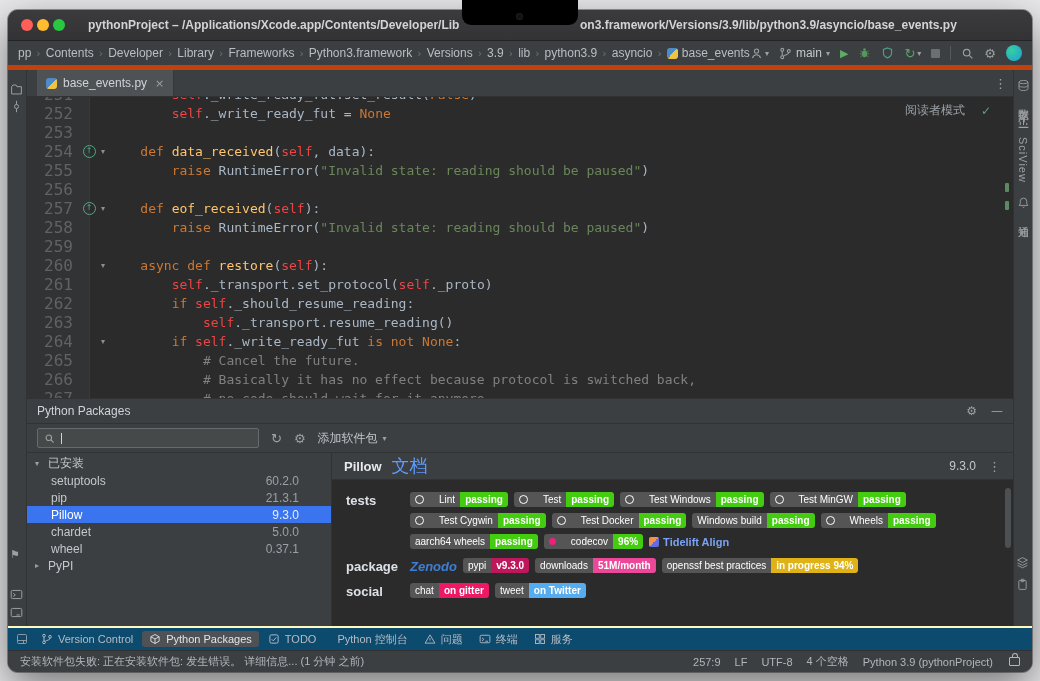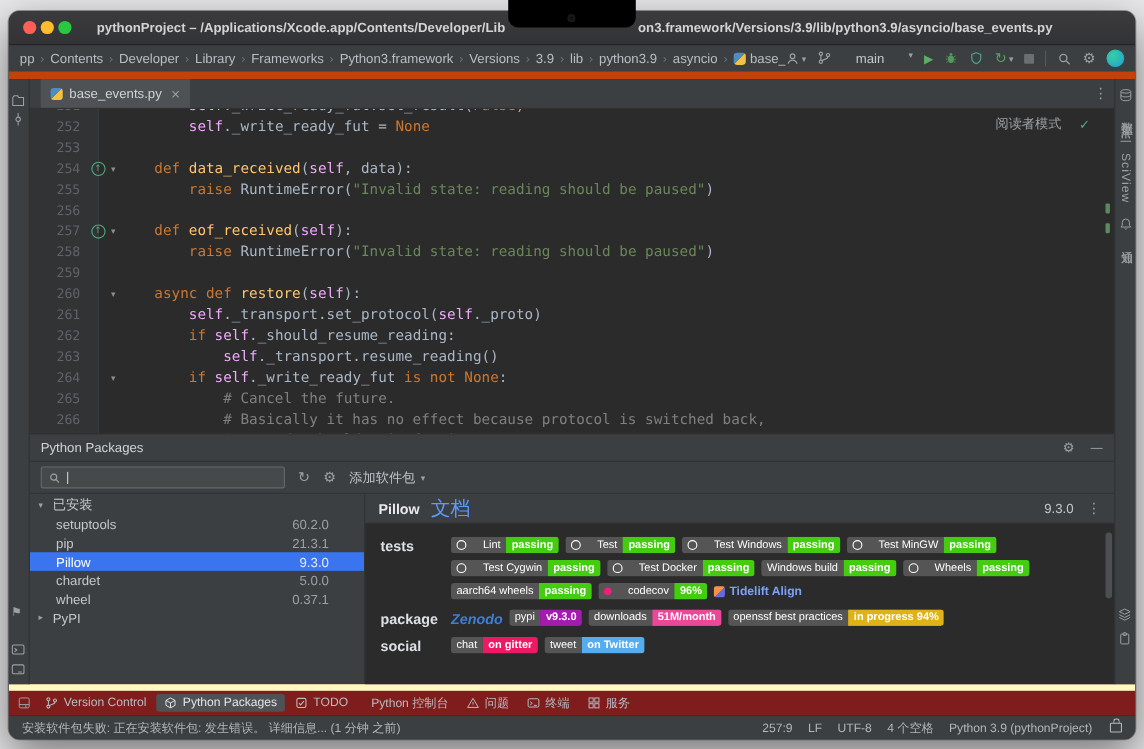--- a/index.html
+++ b/index.html
@@ -17,33 +17,33 @@
   .titlebar{height:30px;flex:0 0 auto;background:linear-gradient(#3b3b3d,#333335);
             border-bottom:1px solid #242426;position:relative;}
   .tl{position:absolute;top:9px;width:12px;height:12px;border-radius:50%;}
   .tl.red{left:13px;background:#ff5f57;}
   .tl.yellow{left:29px;background:#febc2e;}
   .tl.green{left:45px;background:#28c840;}
   .title-seg{position:absolute;top:8px;font-size:12px;font-weight:600;color:#d3d3d5;white-space:nowrap;}
   .title-left{left:80px;width:372px;text-align:right;overflow:hidden;}
   .title-right{left:572px;width:440px;overflow:hidden;}
   
-  .navbar{height:24px;flex:0 0 auto;background:#3c3f41;border-bottom:7px solid #c2410c;
+  .navbar{height:24px;flex:0 0 auto;background:#3c3f41;border-bottom:5px solid #c2410c;
           display:flex;align-items:center;padding:0 8px;font-size:12px;color:#b9bec3;}
   .crumbs{display:flex;align-items:center;min-width:0;overflow:hidden;white-space:nowrap;}
   .crumb{padding:1px 2px;cursor:default;}
   .csep{color:#6c7275;margin:0 3px;font-size:11px;font-family:"DejaVu Sans",sans-serif;}
   .crumb.file{display:flex;align-items:center;gap:4px;}
   .pyicon{width:11px;height:11px;border-radius:3px;display:inline-block;
           background:linear-gradient(135deg,#4d8dc4 50%,#f2c341 50%);}
   .nav-right{margin-left:auto;display:flex;align-items:center;gap:10px;flex:0 0 auto;padding-right:2px;}
   .nav-ic{display:flex;align-items:center;gap:2px;color:#9da0a3;}
   .nav-ic svg{display:block;}
   .caret{font-size:8px;color:#9da0a3;font-family:"DejaVu Sans",sans-serif;}
-  .branch-w{display:flex;align-items:flex-start;gap:22px;color:#c3c8cd;}
+  .branch-w{display:flex;align-items:center;gap:4px;color:#c3c8cd;}
   .glyph{font-family:"DejaVu Sans",sans-serif;}
   .play{color:#5fad65;font-size:11px;}
   .restart{color:#5aa064;font-size:13px;}
   .stopsq{width:9px;height:9px;background:#6b6f72;border-radius:1px;}
   .avatar{width:16px;height:16px;border-radius:50%;background:radial-gradient(circle at 35% 35%,#35d0a0,#1f9dd9);}
   .vdiv{width:1px;height:14px;background:#55595c;}
   
   .main{flex:1;display:flex;min-height:0;}
   .stripe{width:18px;flex:0 0 auto;background:#3c3f41;position:relative;}
   .stripe.left{border-right:1px solid #303233;}
@@ -59,28 +59,28 @@
           display:flex;align-items:stretch;padding-left:10px;}
   .tab{background:#4e5254;display:flex;align-items:center;gap:6px;padding:0 9px;font-size:12px;
        color:#ced3d9;border-right:1px solid #363839;}
   .tab .x{color:#9aa0a5;font-size:11px;margin-left:2px;}
   .tab-more{margin-left:auto;margin-right:6px;align-self:center;color:#9da0a3;font-size:13px;}
   
   .editor{flex:1;position:relative;background:#2b2b2b;overflow:hidden;min-height:0;}
   .gutterbg{position:absolute;left:0;top:0;bottom:0;width:62px;background:#313335;border-right:1px solid #37393b;}
   .code-scroll{position:absolute;left:0;right:14px;top:-12px;}
   .row{display:flex;height:19px;line-height:19px;font-family:"DejaVu Sans Mono",monospace;font-size:13px;white-space:pre;}
-  .ln{width:46px;flex:0 0 auto;text-align:right;padding-right:8px;color:#606366;font-size:12px;}
+  .ln{width:46px;flex:0 0 auto;text-align:right;padding-right:8px;color:#606366;font-size:16px;}
   .gicon{width:16px;flex:0 0 auto;display:flex;align-items:center;justify-content:center;}
   .ovr{width:11px;height:11px;border:1px solid #52a885;border-radius:50%;color:#52a885;font-size:8px;
        line-height:9px;text-align:center;font-family:"DejaVu Sans",sans-serif;}
   .fold{width:12px;flex:0 0 auto;display:flex;align-items:center;justify-content:center;color:#8a8f93;font-size:8px;
         font-family:"DejaVu Sans",sans-serif;}
   .codetext{flex:1;}
-  .tp{color:#a9b7c6}.tk{color:#cc7832}.ts{color:#f0abfc}.tf{color:#ffc66d}.tg{color:#6a8759}.tc{color:#808080}
+  .tp{color:#a9b7c6}.tk{color:#cc7832}.ts{color:#ef4444}.tf{color:#ffc66d}.tg{color:#6a8759}.tc{color:#808080}
   .reader{position:absolute;top:5px;right:22px;display:flex;align-items:center;gap:16px;z-index:5;
           font-size:12px;color:#9aa0a6;}
   .okcheck{color:#52a885;font-size:12px;font-family:"DejaVu Sans",sans-serif;}
   .smark{position:absolute;right:4px;width:4px;border-radius:1px;background:#5b8a5e;}
   
   .pkg{flex:0 0 227px;display:flex;flex-direction:column;background:#3c3f41;border-top:1px solid #303233;min-height:0;}
   .pkg-header{height:24px;flex:0 0 auto;display:flex;align-items:center;padding:0 10px;font-size:12px;
               color:#ced3d9;border-bottom:1px solid #303233;}
   .ph-icons{margin-left:auto;display:flex;gap:14px;color:#9da0a3;font-size:12px;}
   .pkg-toolbar{height:28px;flex:0 0 auto;display:flex;align-items:center;gap:12px;padding:0 10px;
@@ -112,21 +112,21 @@
   .badge{display:inline-flex;height:15px;border-radius:3px;overflow:hidden;font-size:10px;line-height:15px;}
   .bl{background:#555;color:#fff;padding:0 5px;display:flex;align-items:center;gap:15px;}
   .br{padding:0 5px;color:#fff;font-weight:bold;}
   .ghdot{width:7px;height:7px;border:1px solid #fff;border-radius:50%;display:inline-block;}
   .ccdot{width:7px;height:7px;background:#f01f7a;border-radius:50%;display:inline-block;}
   .zenodo{font-style:italic;font-weight:bold;color:#3d7fd4;font-size:13px;padding-top:1px;}
   .tidelift{display:inline-flex;align-items:center;gap:4px;color:#7aa3f7;font-size:11px;font-weight:bold;}
   .tl-ico{width:10px;height:10px;border-radius:2px;background:linear-gradient(135deg,#f6914d 50%,#626de1 50%);}
   .pd-scroll{position:absolute;right:2px;top:8px;width:6px;height:60px;border-radius:3px;background:#4c5053;}
   
-  .twbar{height:22px;flex:0 0 auto;background:#7f1d1d;border-top:6px solid #fef9c3;display:flex;
+  .twbar{height:22px;flex:0 0 auto;background:#0c4a6e;border-top:2px solid #fef9c3;display:flex;
          align-items:center;gap:2px;padding:0 8px;font-size:11px;color:#b7bcc2;}
   .twbtn{display:flex;align-items:center;gap:5px;padding:2px 7px;border-radius:3px;}
   .twbtn.active{background:#4e5254;color:#e2e5e9;}
   .twbtn svg,.twswitch svg{display:block;}
   .twswitch{color:#9da0a3;margin-right:4px;}
   .pyicon-mini{width:11px;height:11px;border-radius:3px;background:linear-gradient(135deg,#4d8dc4 50%,#f2c341 50%);}
   
   .statusbar{height:21px;flex:0 0 auto;background:#3c3f41;border-top:1px solid #303233;display:flex;
              align-items:center;padding:0 12px;font-size:11px;color:#b1b6bb;}
   .sb-right{margin-left:auto;display:flex;align-items:center;gap:14px;}
@@ -430,21 +430,21 @@
                   </div>
                 </div>
                 <div class="pd-row">
                   <div class="pd-label">package</div>
                   <div class="badges">
                     <span class="zenodo">Zenodo</span>
                     <span class="badge">
                       <span class="bl">
                         <span>pypi</span>
                       </span>
-                      <span class="br" style="background: #a21caf;">v9.3.0</span>
+                      <span class="br" style="background: #be185d;">v9.3.0</span>
                     </span>
                     <span class="badge">
                       <span class="bl">
                         <span>downloads</span>
                       </span>
                       <span class="br" style="background: #ec4899;">51M/month</span>
                     </span>
                     <span class="badge">
                       <span class="bl">
                         <span>openssf best practices</span>

